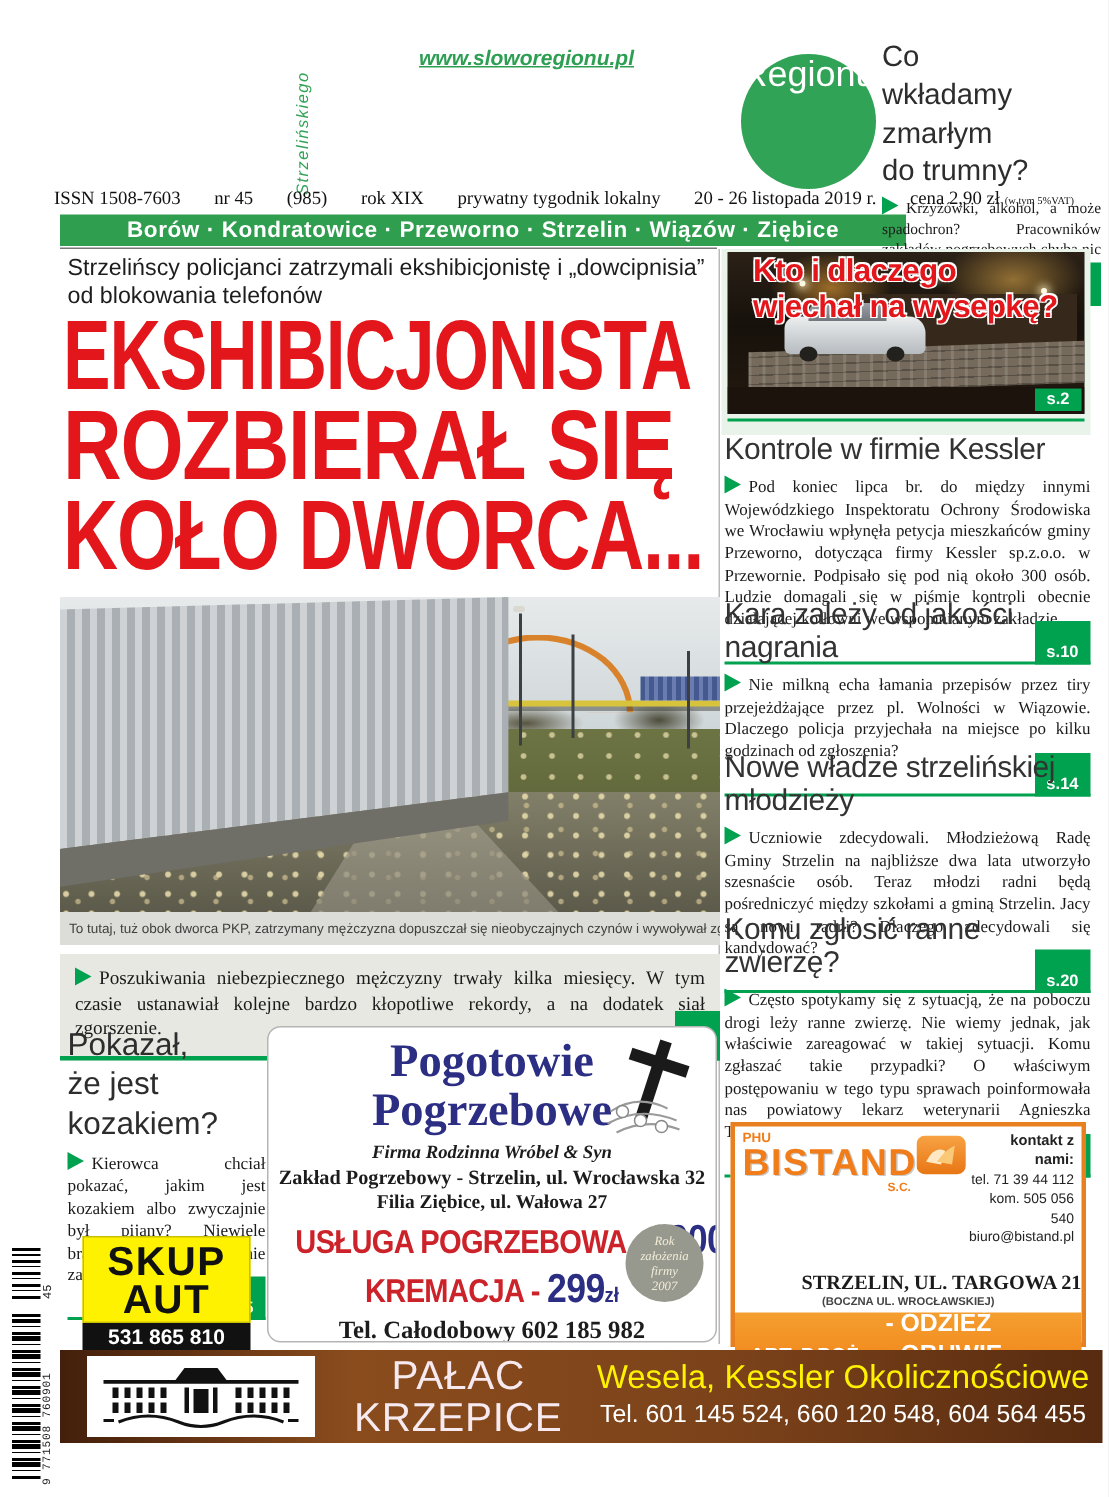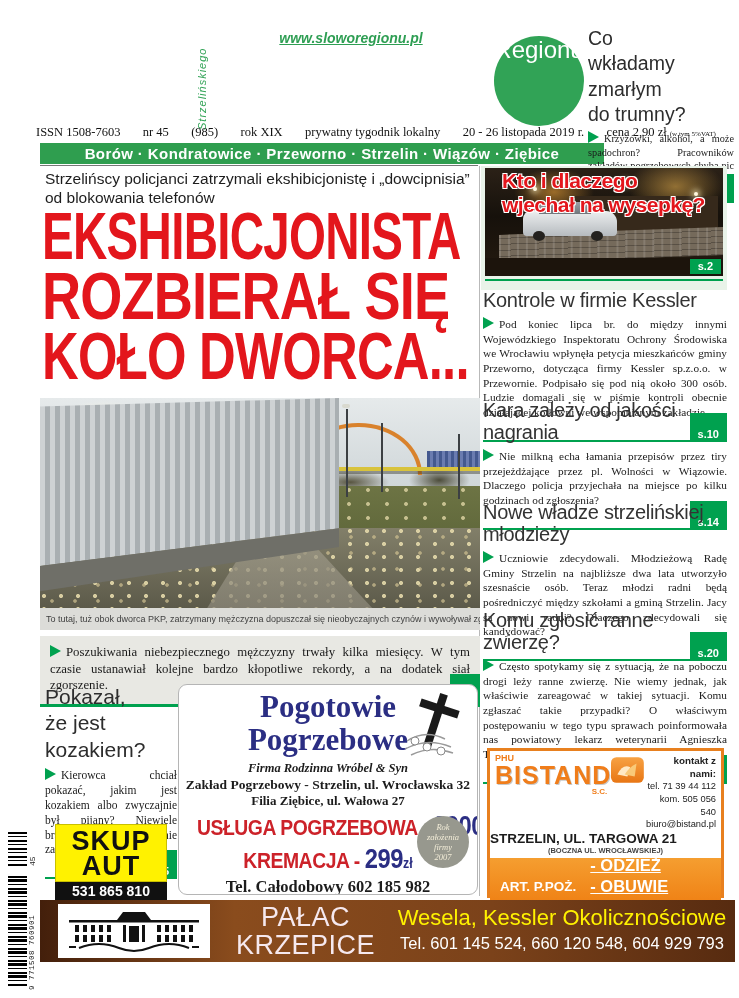--- a/index.html
+++ b/index.html
@@ -154,28 +154,28 @@
   
   .bistand{left:487px;top:748px;width:237px;height:150px;border:3px solid #E8801F;box-sizing:border-box;background:#fff;}
   .bi-head{display:flex;padding:3px 5px 0;}
   .bi-logo{line-height:1;}
   .bi-phu{color:#F07D1A;font-weight:bold;font-size:9px;}
   .bi-name{color:#F07D1A;font-weight:bold;font-size:25px;letter-spacing:1px;text-shadow:1px 1px 0 #c9c9c9;}
   .bi-sc{color:#F07D1A;font-weight:bold;font-size:8px;text-align:right;margin-right:4px;}
   .bi-hands{margin:2px 2px 0 0;}
   .bi-contact{margin-left:auto;text-align:right;font-size:9.3px;line-height:1.35;color:#222;}
   .bi-contact .b{font-weight:bold;font-size:9.8px;}
-  .bi-addr{text-align:left;font-weight:bold;font-size:13.5px;margin-top:0;}
+  .bi-addr{text-align:right;font-weight:bold;font-size:13.5px;margin-top:16px;font-family:Liberation Serif, serif;}
   .bi-note{text-align:center;font-weight:bold;font-size:7.5px;color:#444;}
   .bi-band{background:linear-gradient(#F59E30,#EE7A0E);color:#fff;display:flex;align-items:center;
      padding:2px 10px;margin-top:3px;height:52px;}
   .bi-bhp{font-weight:bold;font-size:40px;line-height:.85;letter-spacing:1px;}
   .bi-art{font-weight:bold;font-size:13.5px;margin-top:2px;}
   .bi-items{margin-left:14px;font-weight:bold;font-size:16.5px;line-height:1.22;}
-  .bi-items span{display:block;text-decoration:underline;}
+  .bi-items span{display:block;}
   .bi-footer{text-align:center;font-weight:bold;font-size:11.6px;padding:3px 0 0;color:#111;}
 
   
   .palac{left:40px;top:900px;width:695px;height:62px;
      background:linear-gradient(90deg,#431f0b,#8a4c1d 28%,#7b421a 65%,#572b10);}
   .pa-imgbox{position:absolute;left:18px;top:4px;width:152px;height:54px;background:#fff;
      display:flex;align-items:center;justify-content:center;}
   .pa-name{position:absolute;left:188px;top:3px;width:155px;text-align:center;color:#F6E9EF;
      font-size:27px;line-height:1.04;letter-spacing:.5px;}
   .pa-name span{display:block;}
@@ -446,21 +446,21 @@
         <path d="M14 40 Q34 32 54 40 M54 40 Q69 46 84 40 M84 40 Q104 32 124 40" stroke="#111" stroke-width="2" fill="none"></path>
         <rect x="4" y="38" width="7" height="2" fill="#111"></rect>
           <rect x="127" y="38" width="7" height="2" fill="#111"></rect>
       </svg>
     </div>
     <div class="pa-name">
       <span>PAŁAC</span>
       <span>KRZEPICE</span>
     </div>
     <div class="pa-offer">Wesela, Kessler Okolicznościowe</div>
-    <div class="pa-phones">Tel. 601 145 524, 660 120 548, 604 929 793</div>
+    <div class="pa-phones">Tel. 601 145 524, 660 120 548, 604 564 455</div>
   </div>
 
   <div class="abs barcode">
     <div class="bc-addon"></div>
     <span class="bc-addon-num">45</span>
     <div class="bc-main"></div>
     <span class="bc-num">9 771508 760901</span>
   </div>
 
 </div>

